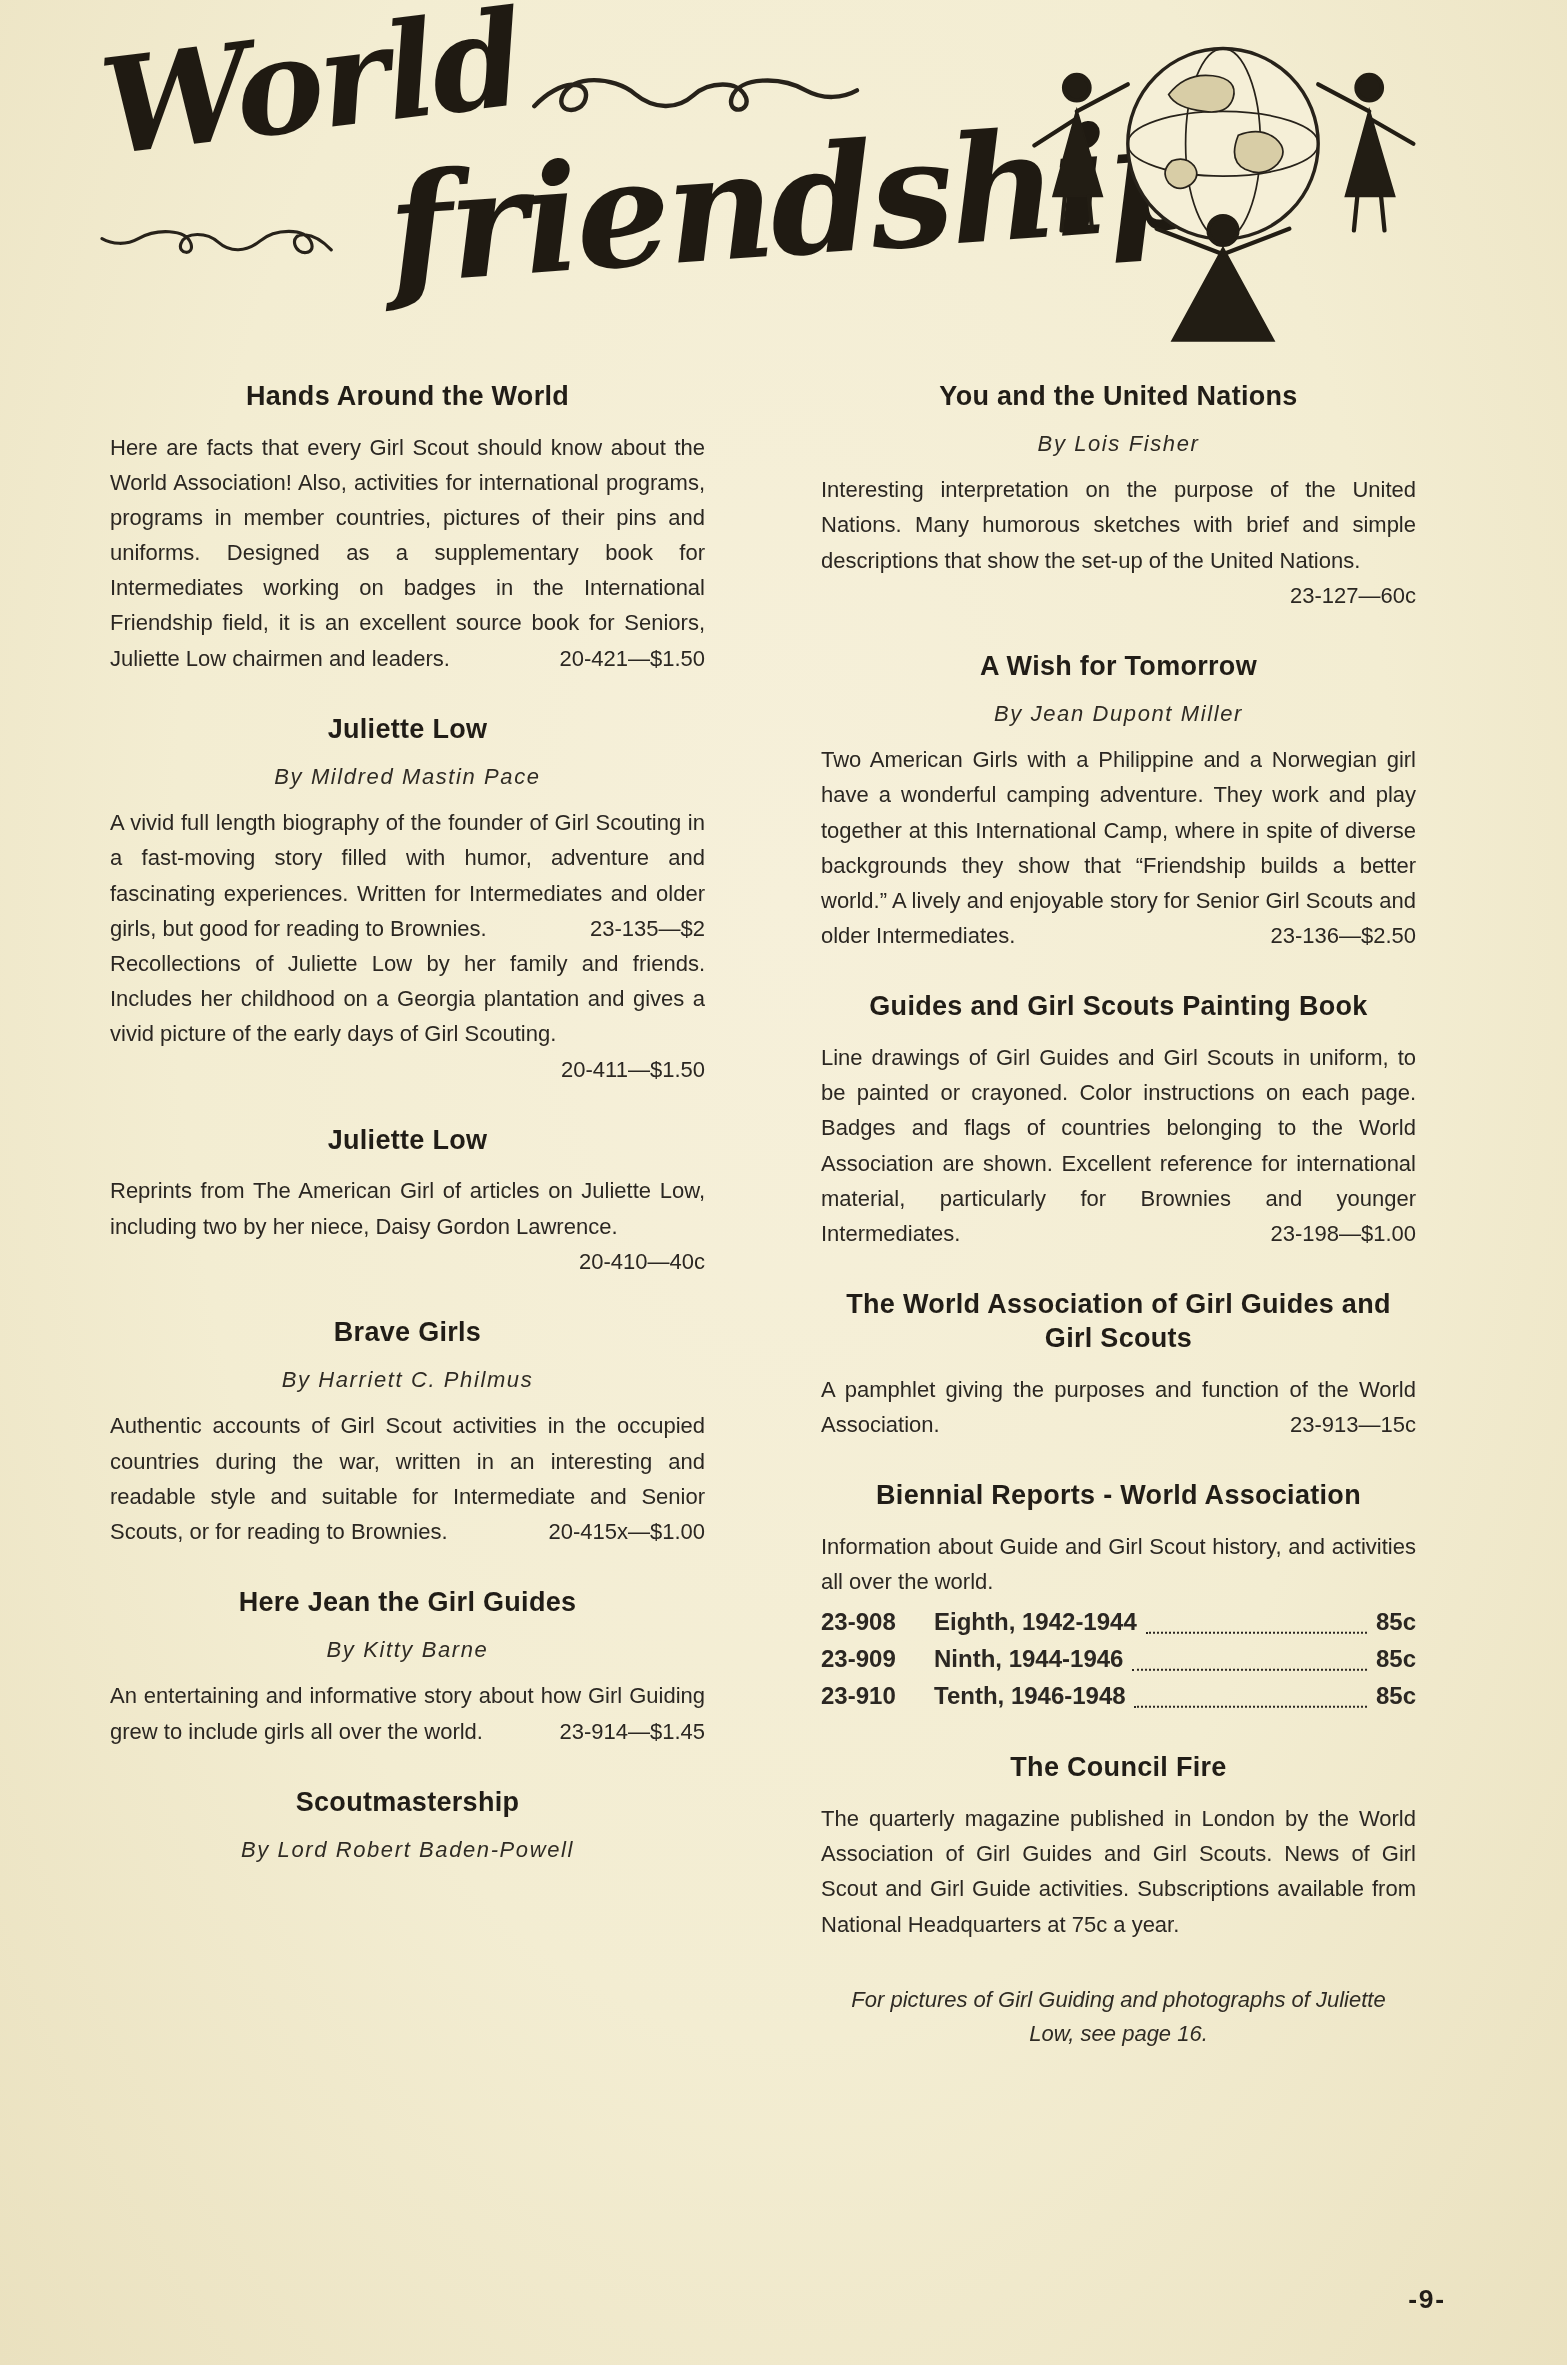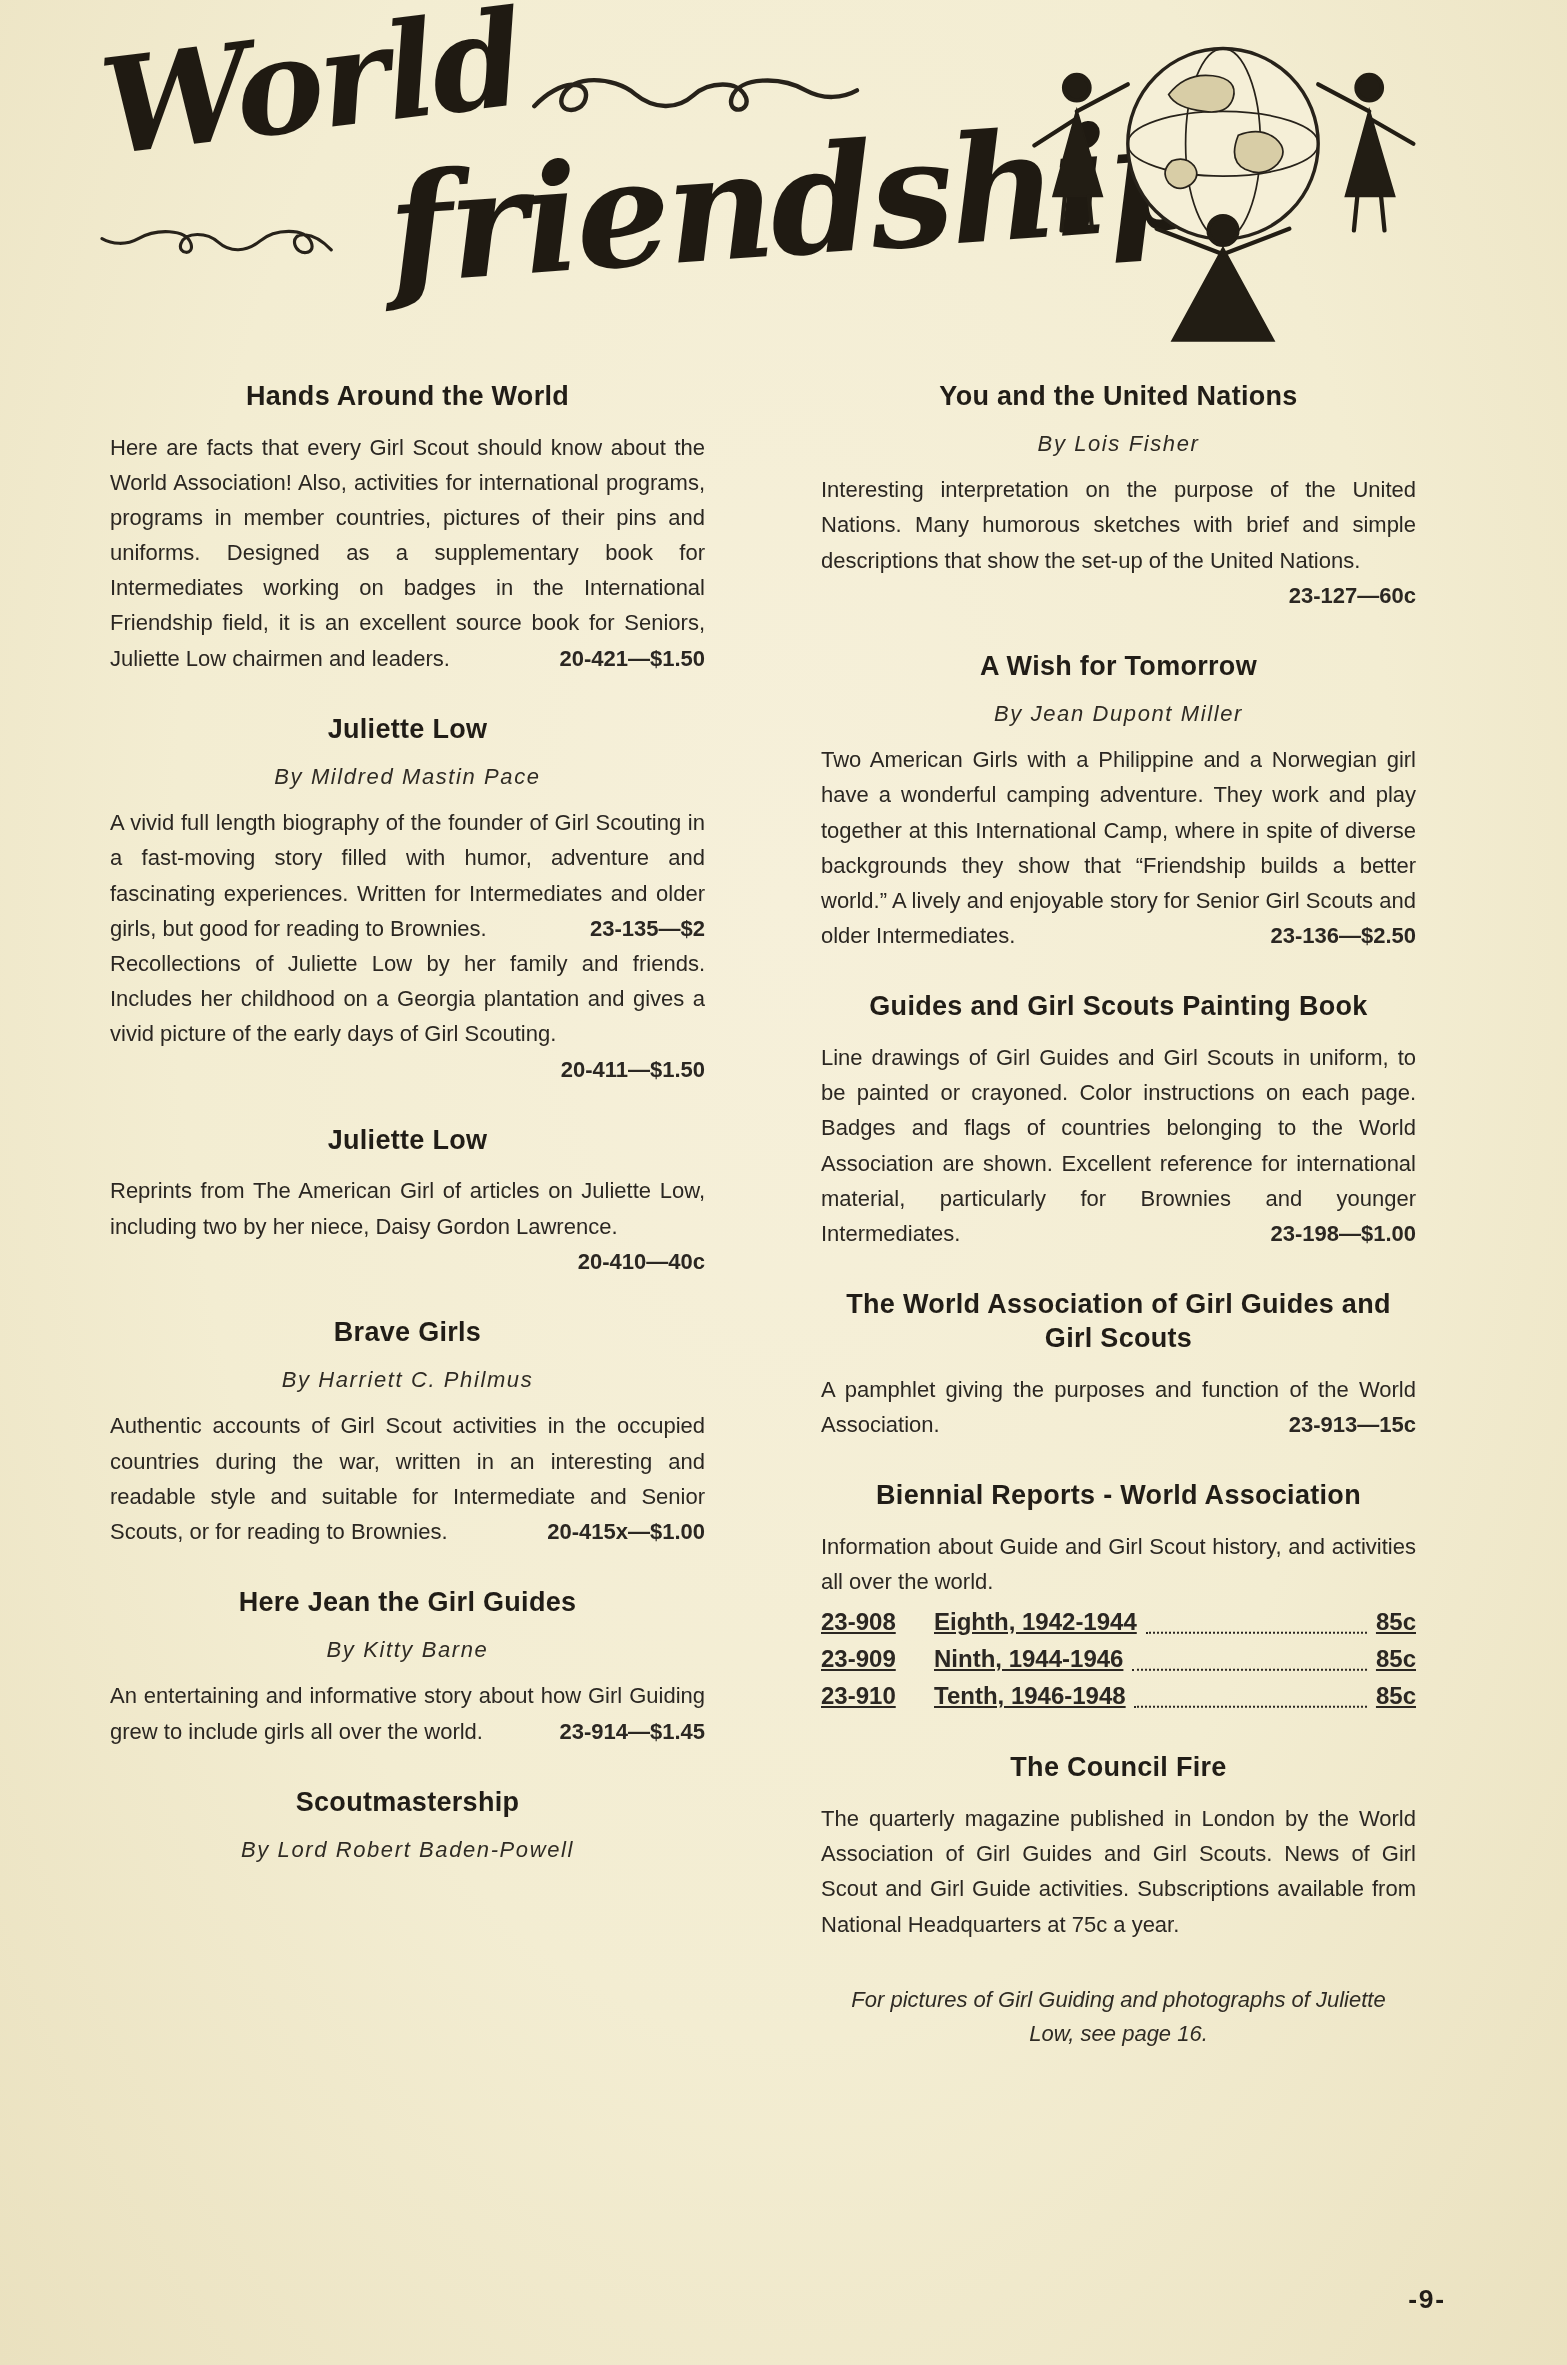--- a/index.html
+++ b/index.html
@@ -61,31 +61,30 @@
     margin: 0 0 14px;
   }
   .body {
     font-size: 22px;
     line-height: 1.6;
     text-align: justify;
     margin: 0;
     color: #2b2722;
   }
   .body::after { content: ""; display: block; clear: both; }
-  .code { float: right; font-weight: 700; margin-left: 23px; white-space: nowrap; }
+  .code { float: right; font-weight: 400; margin-left: 23px; white-space: nowrap; }
 
   
   .report-rows { margin-top: 3.5px; }
   .report-row {
     display: flex;
     align-items: flex-end;
     font-size: 24px;
     font-weight: 700;
     line-height: 1.55;
-    text-decoration: underline;
   }
   .r-code { min-width: 113px; }
   .r-label { white-space: nowrap; }
   .leader {
     flex: 1;
     border-bottom: 2.6px dotted #2b2722;
     margin: 0 8.8px;
     transform: translateY(-6.2px);
     align-self: flex-end;
   }

